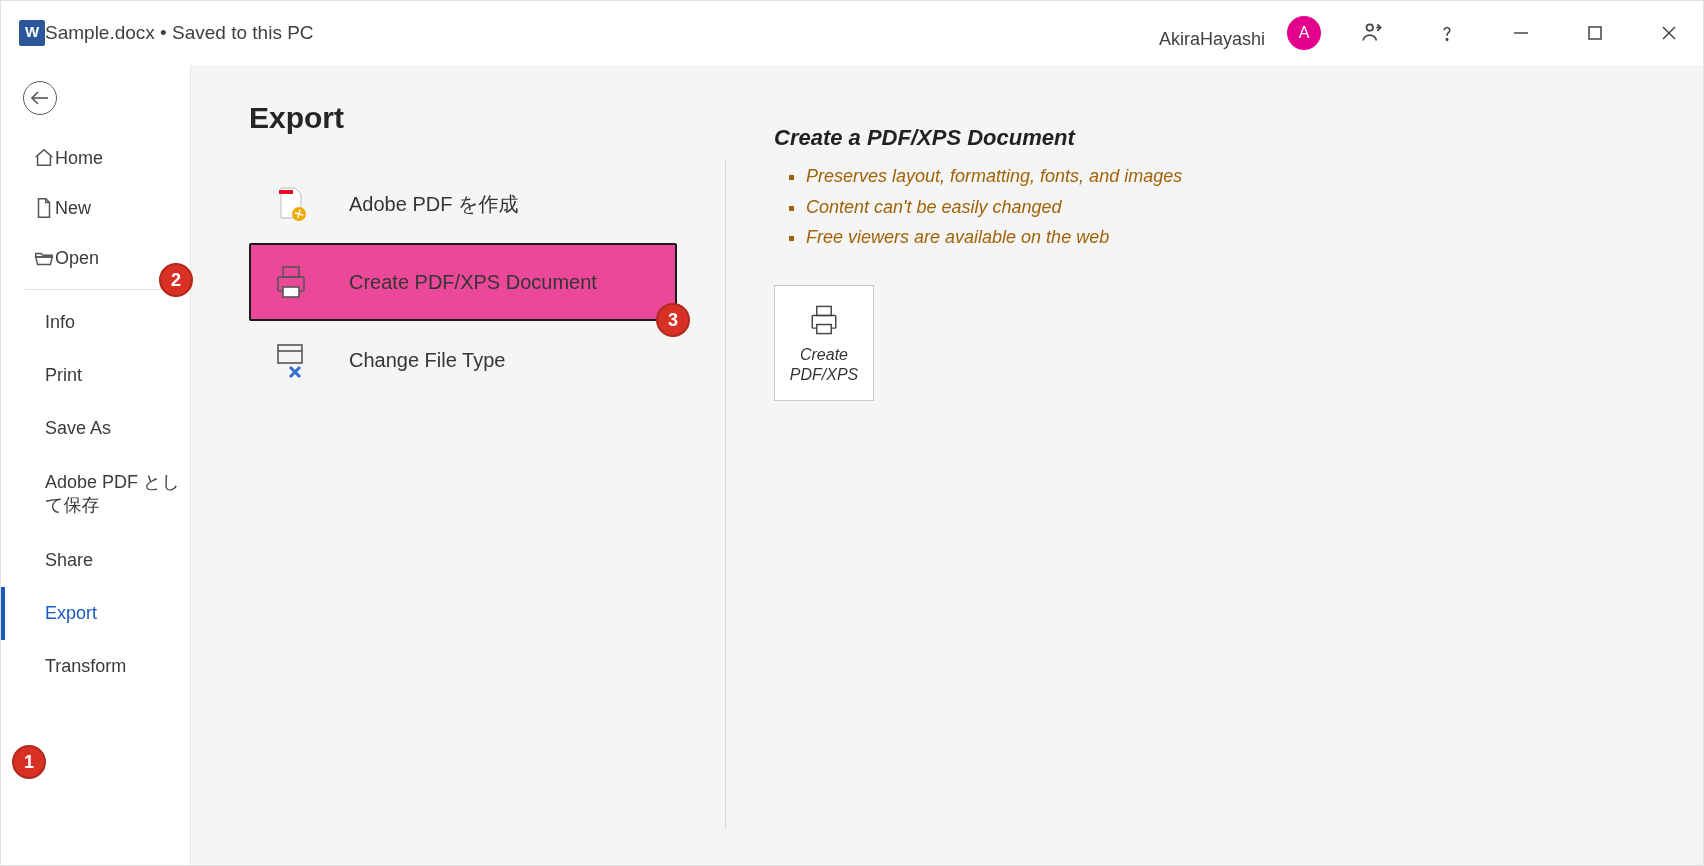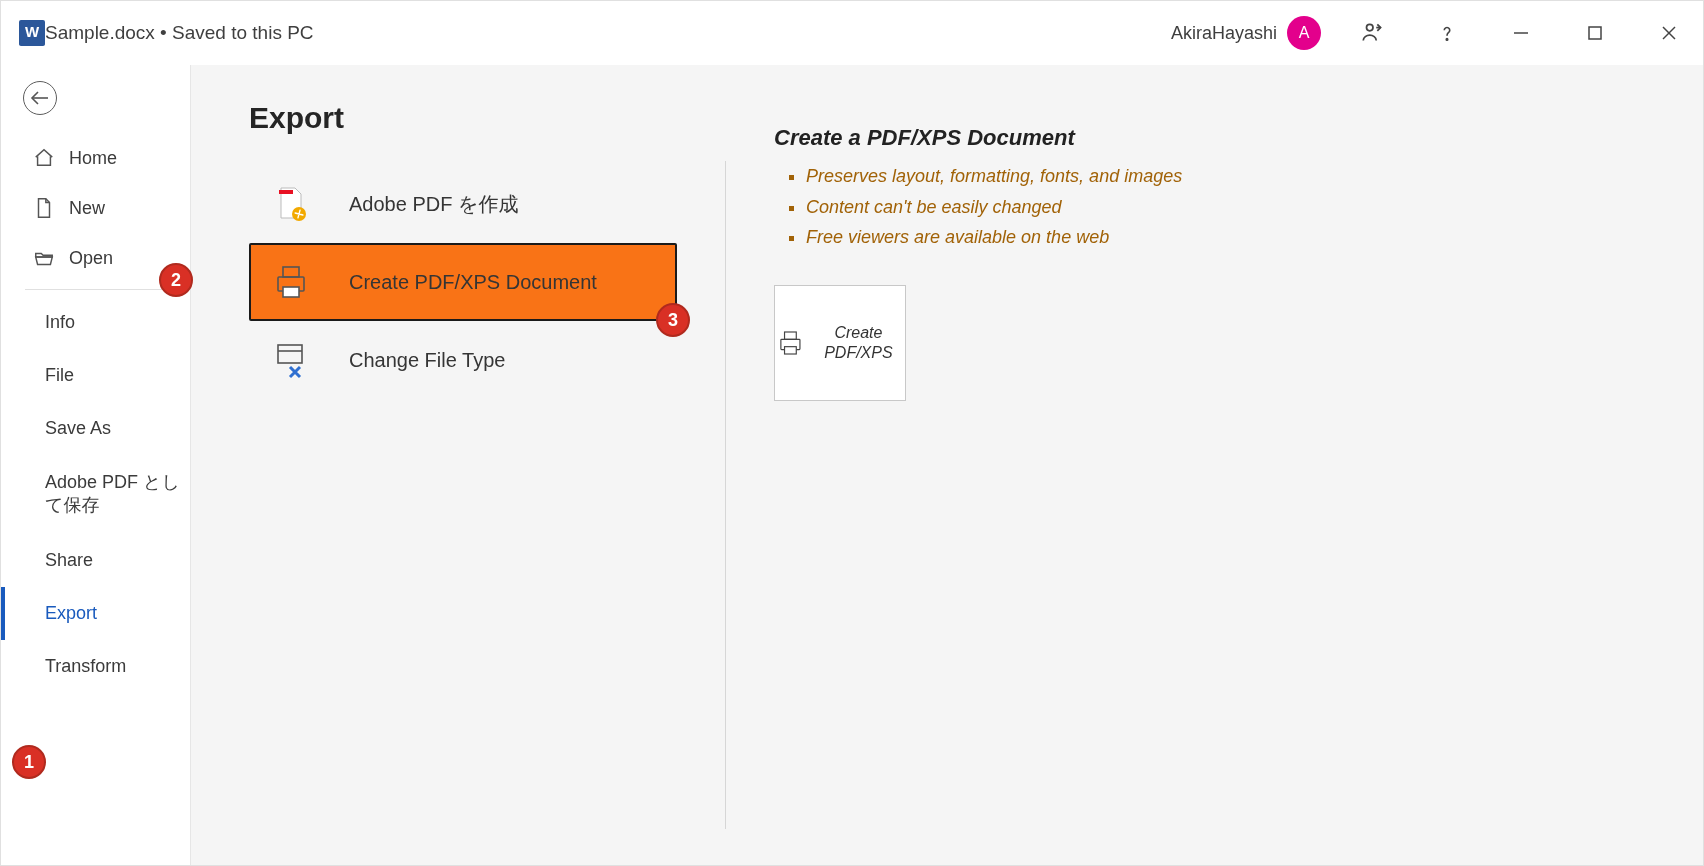--- a/index.html
+++ b/index.html
@@ -18,70 +18,70 @@
     width: 26px; height: 26px;
     background: #2B579A;
     border-bottom: 3px solid #2B579A;
     display: flex; align-items: center; justify-content: center;
     position: relative;
     border-radius: 2px;
   }
   .word-badge span { color: #fff; font-weight: 600; font-size: 15px; font-family: Arial, sans-serif; }
   .doc-title { font-size: 19px; color: #3f3f3f; }
   .titlebar-right { margin-left: auto; display: flex; align-items: center; gap: 30px; }
-  .user { display: flex; align-items: center; gap: 10px; }
+  .user { display: flex; align-items: flex-end; gap: 22px; }
   .user-name { font-size: 18px; color: #3f3f3f; }
   .avatar { width: 34px; height: 34px; border-radius: 50%; background: #E3008C; color: #fff; display: flex; align-items: center; justify-content: center; font-size: 16px; font-weight: 500; }
 
   .icon-btn { width: 44px; height: 44px; display: flex; align-items: center; justify-content: center; color: #484848; cursor: pointer; }
   svg { display: block; }
 
   
   .body { display: flex; height: calc(100% - 64px); }
 
   
   .sidebar { width: 190px; background: #fff; border-right: 1px solid #e6e6e6; padding-top: 14px; }
   .back-btn {
     width: 34px; height: 34px; margin: 2px 0 18px 22px;
     border: 1.6px solid #5d5d5d; border-radius: 50%;
     display: flex; align-items: center; justify-content: center; cursor: pointer;
   }
   .nav-item {
-    display: flex; align-items: center; gap: 14px;
+    display: flex; align-items: center; 
     padding: 14px 0 14px 28px;
     font-size: 18px; color: #3b3b3b; cursor: pointer;
     border-left: 4px solid transparent;
   }
   .nav-item.sub { padding-left: 40px; padding-top: 16px; padding-bottom: 16px;}
   .nav-item.multiline { line-height: 1.3; padding-right: 10px;}
   .nav-item.selected { border-left: 4px solid #195ABD; color: #195ABD; }
   .nav-sep { height: 1px; background: #e0e0e0; margin: 6px 24px; }
 
   
   .main { flex: 1; background: #f5f5f5; padding: 36px 58px; display: flex; gap: 48px; position: relative; }
   .page-title { font-size: 30px; font-weight: 600; color: #252525; margin-bottom: 30px; }
 
   .export-list { width: 428px; }
   .export-option {
     display: flex; align-items: center; gap: 36px;
     padding: 18px 18px; height: 78px; cursor: pointer;
     border: 2px solid transparent; font-size: 20px; color: #353535;
   }
   .export-option .icon { width: 44px; height: 44px; display:flex; align-items:center; justify-content:center; }
-  .export-option.selected { border: 2px solid #1a1a1a; background: #f97316; border-radius: 2px;}
+  .export-option.selected { border: 2px solid #1a1a1a; background: #ec4899; border-radius: 2px;}
   
   .col-sep { width: 1px; align-self: stretch; background: #d6d6d6; margin-top: 60px; }
 
   .detail { padding-top: 24px; max-width: 700px; font-style: italic; }
   .detail h2 { font-size: 22px; font-weight: 600; color: #222; margin-bottom: 10px; }
   .detail ul { list-style: square; padding-left: 32px; font-size: 18px; color: #a16207; line-height: 1.7;}
   
   .big-btn {
-    margin-top: 32px; width: 132px; height: 116px; border: 1px solid #c8c8c8; background: #fff;
-    display: flex; flex-direction: row; align-items: center; justify-content: center; gap: 6px;
+    margin-top: 32px; width: 100px; height: 116px; border: 1px solid #c8c8c8; background: #fff;
+    display: flex; flex-direction: column; align-items: center; justify-content: center; gap: 6px;
     font-size: 16px; text-align: center; line-height: 1.25; color: #333; cursor: pointer;
   }
   
   
   .callout {
     position: absolute; width: 34px; height: 34px; border-radius: 50%;
     background: #D93025; color: #fff; font-size: 18px; font-weight: 600;
     display: flex; align-items: center; justify-content: center;
     border: 2px solid #b02a1e;
   }
@@ -163,21 +163,21 @@
         </svg>
       <span>Open</span>
     </div>
 
     <div class="nav-sep"></div>
 
     <div class="nav-item sub">
         <span>Info</span>
       </div>
     <div class="nav-item sub">
-        <span>File</span>
+        <span>Print</span>
       </div>
     <div class="nav-item sub">
         <span>Save As</span>
       </div>
     <div class="nav-item sub multiline">
         <span>Adobe PDF として保存</span>
       </div>
     <div class="nav-item sub">
         <span>Share</span>
       </div>

